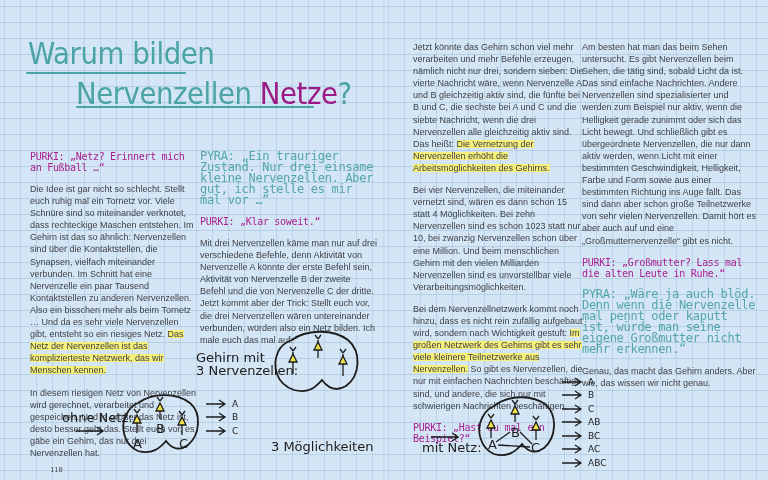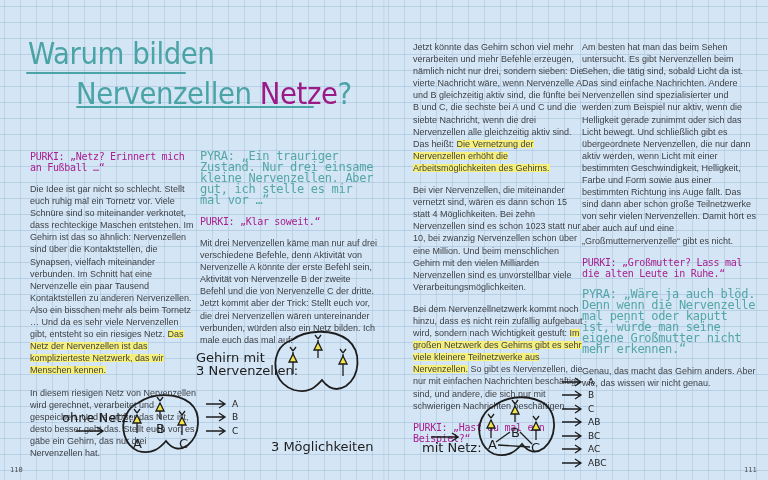--- a/index.html
+++ b/index.html
@@ -24,21 +24,21 @@
   }
   .title1 { left:28px; top:36px; font-size:30px; transform:scaleX(0.92); transform-origin:left; }
   .title2 { left:76px; top:76px; font-size:30px; transform:scaleX(0.92); transform-origin:left; }
   .title-accent { color:#9c1a86; }
   .uline { position:absolute; height:2px; background:#4aa3a5; border-radius:1px; }
   .col { position:absolute; font-size:9px; line-height:12.1px; color:#3f4247; }
   .col p { margin:9px 0 10px 0; }
   .dlg-purki { font-family:"DejaVu Sans Mono", monospace; font-size:10px; line-height:11px; color:#a8208f; letter-spacing:-0.3px; margin:0 0 10px 0; }
   .dlg-pyra { font-family:"DejaVu Sans Mono", monospace; font-size:12px; line-height:11px; color:#53a6a8; letter-spacing:-0.3px; margin:0 0 10px 0; }
   .hl { background:linear-gradient(to bottom, transparent 8%, #f6f07a 8%, #f6f07a 94%, transparent 94%); border-radius:2px; }
-  .pagenum { position:absolute; font-family:"DejaVu Sans Mono", monospace; font-size:7px; color:#4a4d52; }
+  .pagenum { position:absolute; font-family:"DejaVu Sans Mono", monospace; font-size:7px; color:#4a4d52;margin-left:40px; }
   .hand { position:absolute; font-family:"DejaVu Sans", sans-serif; color:#1d1d1d; font-size:13px; white-space:nowrap; }
   svg.sketch { position:absolute; overflow:visible; }
   .out-list { position:absolute; font-family:"DejaVu Sans", sans-serif; font-size:9px; color:#1d1d1d; }
   .out-row { height:13.5px; display:flex; align-items:center; }
   .out-row .arr { display:inline-block; width:22px; margin-right:5px; }
 </style>
 </head>
 <body>
 
 <div class="gutter"></div>

